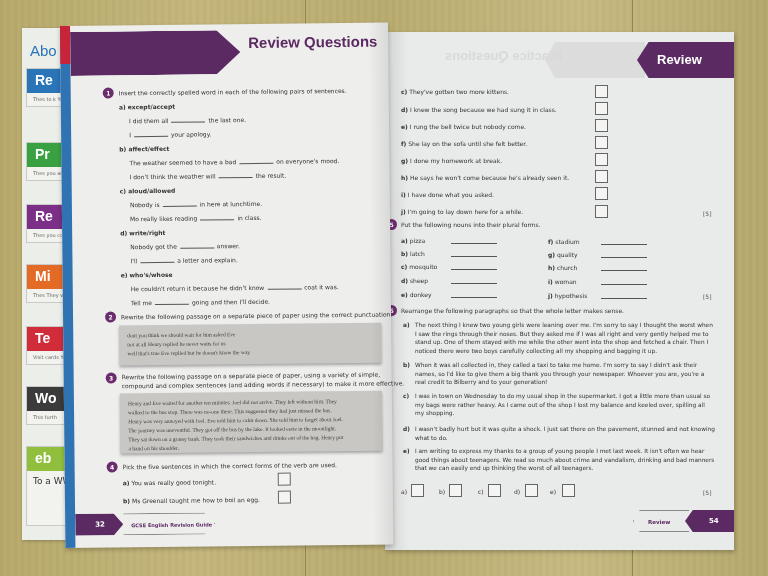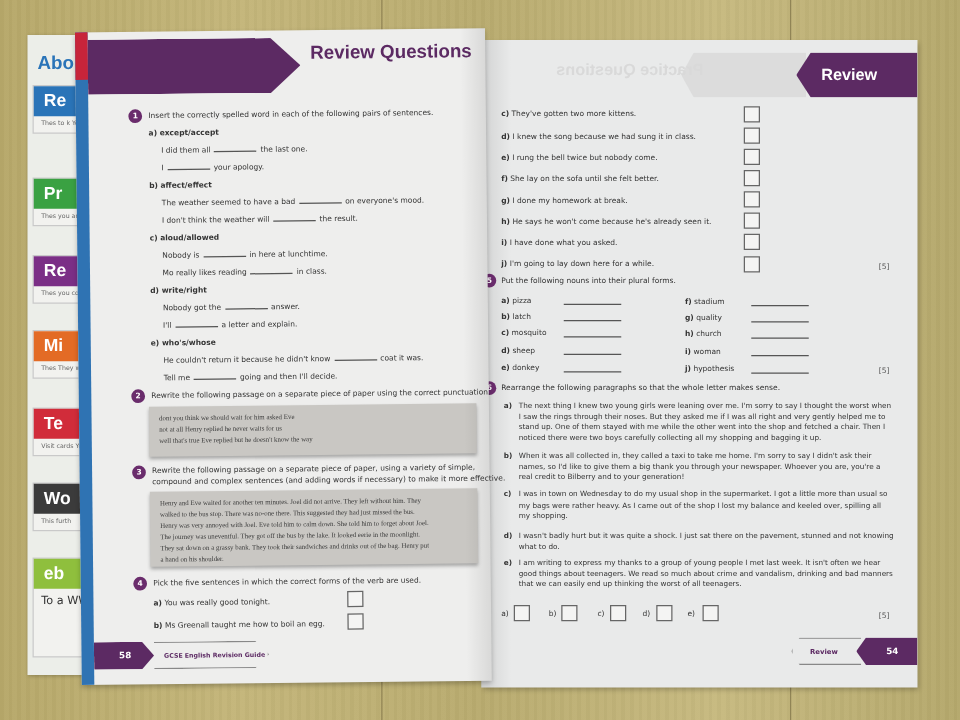--- a/index.html
+++ b/index.html
@@ -7,21 +7,21 @@
   body {
     background: linear-gradient(90deg, #b7a86a 0%, #c4b67a 25%, #b9ab6f 50%, #c7ba80 75%, #b5a86c 100%);
     position: relative;
     font-family: "DejaVu Sans", sans-serif;
   }
   .grain { position: absolute; inset: 0; background: repeating-linear-gradient(90deg, rgba(0,0,0,0.02) 0 3px, rgba(255,255,255,0.02) 3px 7px); }
   .plank-line { position: absolute; top: 0; bottom: 0; width: 1px; background: rgba(60,50,20,0.35); }
 
   
   .back-booklet { position: absolute; left: 22px; top: 28px; width: 90px; height: 512px; background: #eceee9; box-shadow: 1px 1px 3px rgba(0,0,0,0.25); overflow: hidden; }
-  .back-title { position: absolute; left: 8px; top: 14px; font-family: "Liberation Sans", sans-serif; font-weight: bold; font-size: 15px; color: #2a74b8; }
+  .back-title { position: absolute; left: 8px; top: 14px; font-family: "Liberation Sans", sans-serif; font-weight: normal; font-size: 15px; color: #2a74b8; }
   .back-box { position: absolute; left: 4px; width: 90px; border: 1px solid #c9c9c9; background: #f2f2ef; }
   .back-box .bh { height: 24px; color: #fff; font-family: "Liberation Sans", sans-serif; font-weight: bold; font-size: 14px; padding: 3px 0 0 8px; }
   .back-box .bt { font-size: 5px; color: #666; padding: 3px 6px; line-height: 7px; }
 
   
   .left-page { position: absolute; left: 60px; top: 26px; width: 328px; height: 522px; background: #eeeeed; box-shadow: 0 2px 4px rgba(0,0,0,0.25); transform: rotate(-0.6deg); transform-origin: left top; }
   .left-page::after { content:""; position:absolute; right:0; top:0; bottom:0; width:20px; background: linear-gradient(90deg, rgba(0,0,0,0) 0%, rgba(0,0,0,0.09) 100%); }
   .spine-strip { position: absolute; left: 0; top: 0; width: 10px; height: 522px; background: #2f73b3; }
   .spine-red { position: absolute; left: 0; top: 0; width: 10px; height: 38px; background: #c7243a; }
   .lp-header { position: absolute; left: 10px; top: 6px; width: 170px; height: 44px; background: #5c2a63; clip-path: polygon(0 0, 86% 0, 100% 50%, 86% 100%, 0 100%); }
@@ -209,15 +209,15 @@
     <div>a hand on his shoulder.</div>
   </div>
 
   <div class="qnum" style="left:42px; top:436px">4</div>
   <div class="txt" style="left:58px; top:438px">Pick the five sentences in which the correct forms of the verb are used.</div>
   <div class="txt" style="left:58px; top:454px"><span class="label-b">a)</span> <span>You was really good tonight.</span></div>
   <div class="checkbox" style="left:213px; top:449px"></div>
   <div class="txt" style="left:58px; top:472px"><span class="label-b">b)</span> <span>Ms Greenall taught me how to boil an egg.</span></div>
   <div class="checkbox" style="left:213px; top:467px"></div>
 
-  <div class="lp-footer-num">58</div>
+  <div class="lp-footer-num">32</div>
   <div class="lp-footer-tag">GCSE English Revision Guide</div>
 </div>
 
 </body></html>

